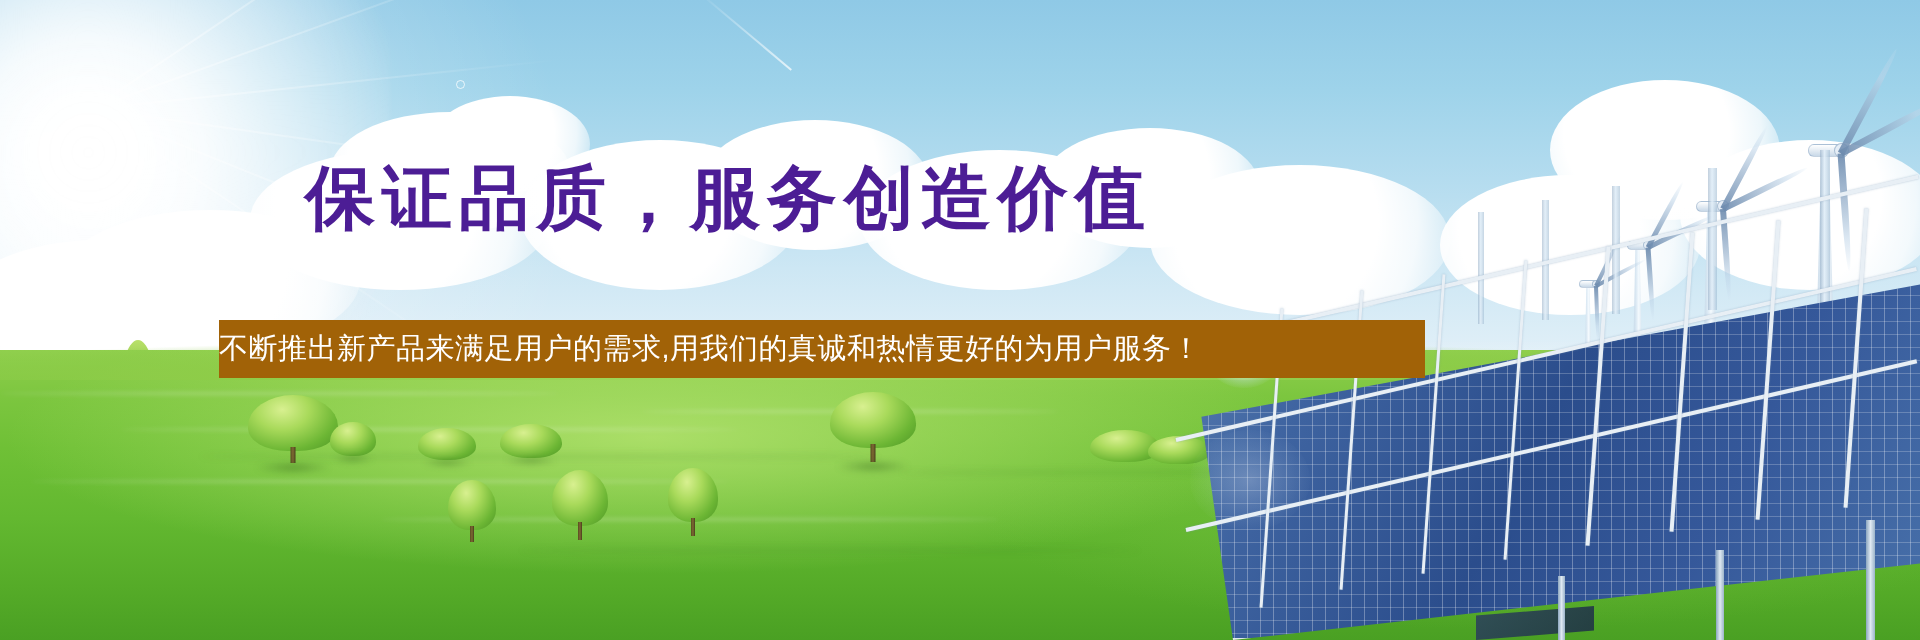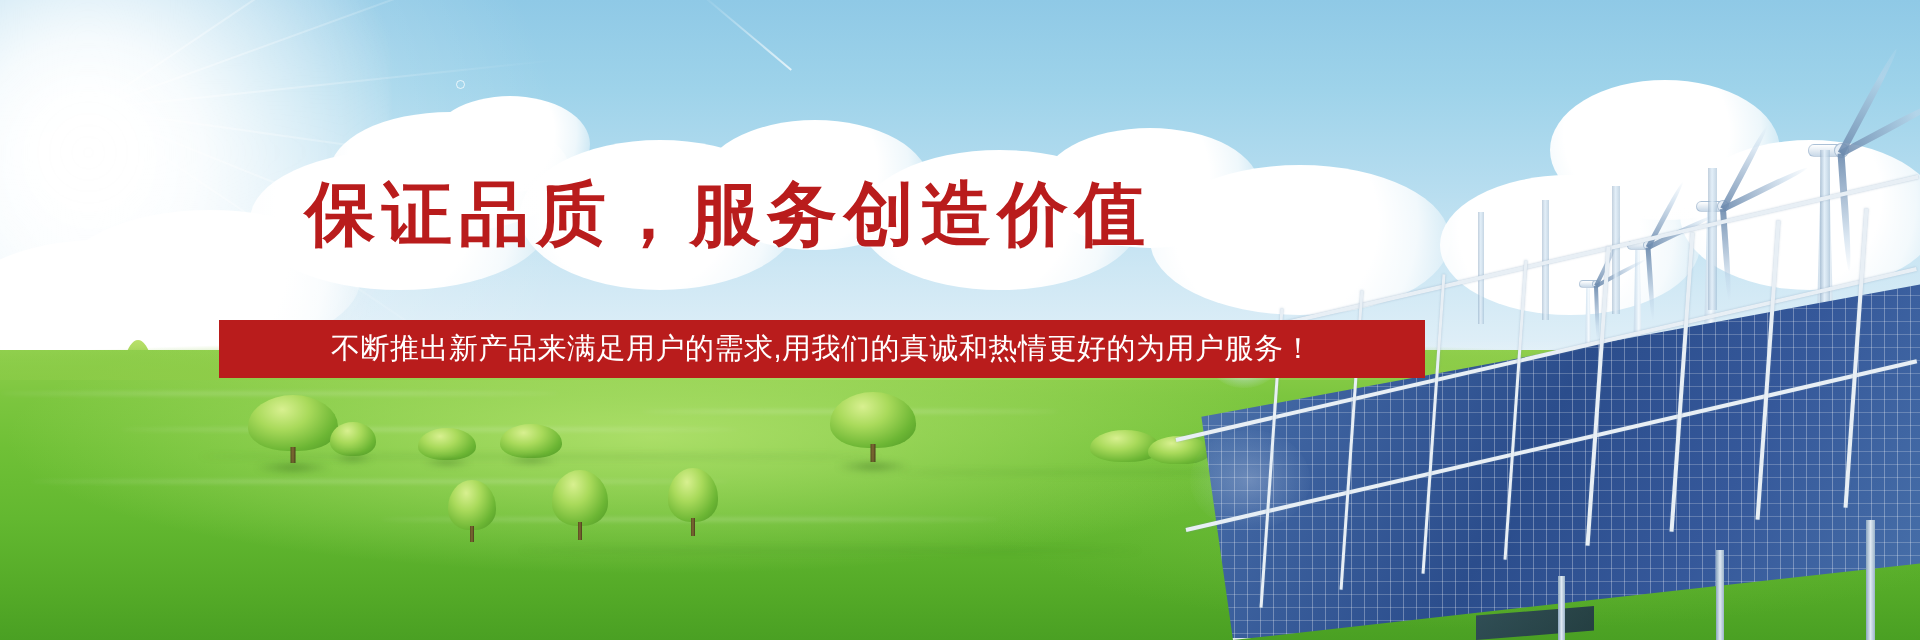--- a/index.html
+++ b/index.html
@@ -178,33 +178,33 @@
   }
   .sp-post {
     position:absolute;
     background:linear-gradient(to right, rgba(120,150,180,.45), rgba(225,238,248,.95) 45%, rgba(150,180,205,.55));
   }
   .sp-leg { position:absolute; background:linear-gradient(to right, #8ba6bf, #dfe9f2 50%, #9cb4c9); }
   .sp-dark { position:absolute; background:linear-gradient(125deg, #2b3f5e, #1d2d46); opacity:.85; }
 
   
   #headline {
-    position:absolute; left:305px; top:179px;
+    position:absolute; left:305px; top:163px;
     font-size:70px; font-weight:bold;
-    color:#b91c1c;
+    color:#4c1d95;
     letter-spacing:7px;
     line-height:1;
     white-space:nowrap;
     text-shadow:0 1px 0 rgba(255,255,255,.45);
   }
   #subbar {
     position:absolute; left:219px; top:320px;
     width:1206px; height:58px;
-    background:#b91c1c;
-    display:flex; align-items:center; justify-content:center;
+    background:#a16207;
+    display:flex; align-items:center; justify-content:flex-start;
   }
   #subtitle {
     color:#ffffff; font-size:29px; font-weight:normal;
     letter-spacing:.5px; white-space:nowrap;
   }
 </style>
 </head>
 <body>
 
 <div id="banner">

